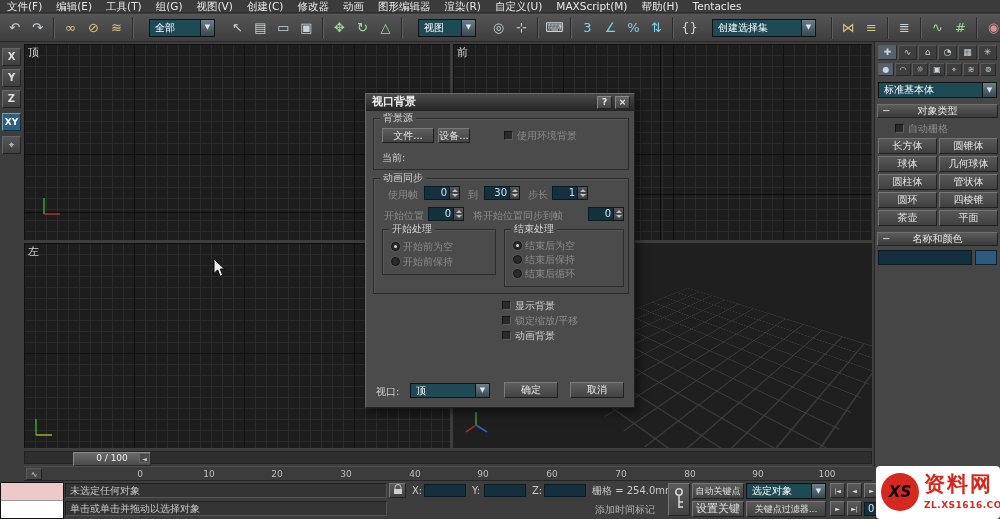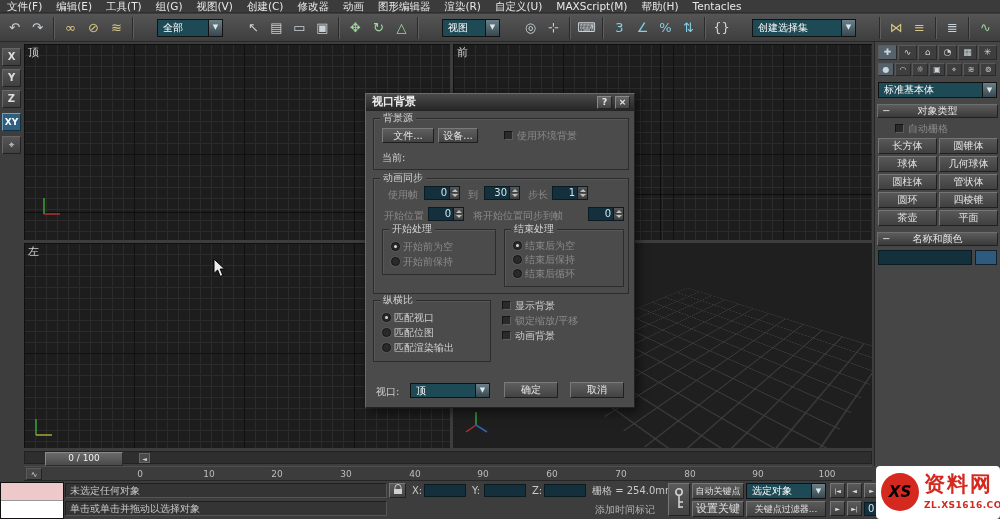--- a/index.html
+++ b/index.html
@@ -4,35 +4,35 @@
 <style>
 *{margin:0;padding:0;box-sizing:border-box}
 html,body{width:1000px;height:519px}
 body{position:relative;background:#3d3d3d;overflow:hidden;font-family:"DejaVu Sans","Liberation Sans",sans-serif;font-size:11px;color:#ddd}
 .menubar{position:absolute;left:0;top:0;width:100%;height:13px;background:#3b3b3b;border-bottom:1px solid #2e2e2e;display:flex;align-items:center;color:#e8e8e8;font-size:10.5px;z-index:5}
 .mi{padding:0 7px;line-height:13px;white-space:nowrap;cursor:default}
 .toolbar{position:absolute;left:0;top:14px;width:100%;height:28px;background:linear-gradient(#555,#3e3e3e);border-bottom:1px solid #282828;display:flex;align-items:center;padding:0 3px;z-index:5}
 .tbi{width:21px;height:21px;margin:0 1px;text-align:center;line-height:21px;font-size:13px;color:#c9d2d8;cursor:pointer;flex:none}
 .tbi.cy{color:#7fd0e8}.tbi.gn{color:#9cd89c}.tbi.yl{color:#d8c884}.tbi.rd{color:#d89090}
 .tbsep{width:2px;height:22px;margin:0 4px;border-left:1px solid #2b2b2b;border-right:1px solid #5e5e5e;flex:none}
-.dd{display:flex;height:18px;margin:0 19px;flex:none}
+.dd{display:flex;height:18px;margin:0 11px;flex:none}
 .dd.abs{position:absolute;margin:0}
 .ddf{background:#1d4a55;border:1px solid #121212;color:#fff;font-size:10px;line-height:15px;padding:0 5px;min-width:40px;white-space:nowrap;overflow:hidden}
 .dda{width:14px;background:linear-gradient(#6b7f88,#37474f);border:1px solid #121212;border-left:none;color:#dce8ec;font-size:7px;line-height:15px;text-align:center;flex:none}
 .lbtn{position:absolute;left:2px;width:19px;height:18px;background:linear-gradient(#565656,#3f3f3f);border:1px solid #666;border-bottom-color:#222;border-right-color:#222;color:#ddd;font-size:10px;font-weight:bold;text-align:center;line-height:16px;cursor:pointer}
 .lbtn.active{background:#2e5f80;border-color:#6ea0c0 #143040 #143040 #6ea0c0;color:#fff}
 .vp{position:absolute;overflow:hidden;background-color:#1d1d1d;background-image:linear-gradient(to right,#101010 1px,transparent 1px),linear-gradient(to bottom,#101010 1px,transparent 1px),linear-gradient(to right,#2b2b2b 1px,transparent 1px),linear-gradient(to bottom,#2b2b2b 1px,transparent 1px);background-size:110px 110px,110px 110px,11px 11px,11px 11px;cursor:crosshair}
 .vp.plain{background-image:none;background-color:#1f1f1f}
 .vplabel{position:absolute;left:4px;top:1px;color:#d0d0d0;font-size:11px;cursor:pointer;z-index:3}
 .wl{position:absolute;background:rgba(0,0,0,.55)}
 .pgrid{position:absolute;left:115px;top:-10px;width:280px;height:240px;background-image:linear-gradient(to right,#3d3d3d 1px,transparent 1px),linear-gradient(to bottom,#3d3d3d 1px,transparent 1px);background-size:23px 23px;transform:perspective(320px) rotateX(58deg) rotateZ(40deg)}
 .tripod{position:absolute}
 .cursor{position:absolute;left:213px;top:258px;z-index:20}
 .tslider{position:absolute;left:24px;top:451px;width:848px;height:13px;background:#2e2e2e;border:1px solid #222}
-.tshandle{position:absolute;left:20px;top:0;width:78px;height:14px;background:linear-gradient(#6a6a6a,#4a4a4a);border:1px solid #888;border-bottom-color:#2a2a2a;border-right-color:#2a2a2a;color:#f0f0f0;font-size:9px;text-align:center;line-height:10px;cursor:grab}
+.tshandle{position:absolute;left:48px;top:0;width:78px;height:14px;background:linear-gradient(#6a6a6a,#4a4a4a);border:1px solid #888;border-bottom-color:#2a2a2a;border-right-color:#2a2a2a;color:#f0f0f0;font-size:9px;text-align:center;line-height:10px;cursor:grab}
 .tsnub{position:absolute;left:114px;top:1px;width:11px;height:10px;background:#4a4a4a;border:1px solid #666;color:#ccc;font-size:6px;text-align:center;line-height:9px;cursor:pointer}
 .ruler{position:absolute;left:24px;top:466px;width:848px;height:15px;background:#3c3c3c;border-top:1px solid #4e4e4e;border-bottom:1px solid #262626}
 .tick{position:absolute;top:2px;width:24px;text-align:center;font-size:9px;color:#bdbdbd}
 .rulbtn{position:absolute;left:2px;top:1px;width:16px;height:12px;background:#474747;border:1px solid #5c5c5c;border-bottom-color:#222;border-right-color:#222;color:#cdd;font-size:8px;line-height:11px;text-align:center;cursor:pointer}
 .listener{position:absolute;left:0;top:482px;width:64px;height:37px;border:1px solid #111;background:#fff;z-index:6}
 .listener .pink{position:absolute;left:0;top:0;width:100%;height:18px;background:#edc9c9;border-bottom:1px solid #999;cursor:text}
 .listener .white{position:absolute;left:0;top:18px;width:100%;height:17px;background:#fff;cursor:text}
 .sunken{position:absolute;background:#343434;border:1px solid;border-color:#1f1f1f #555 #555 #1f1f1f;color:#c9c9c9;font-size:10px;line-height:13px;padding:0 4px;white-space:nowrap;overflow:hidden}
 .sbtn{position:absolute;background:linear-gradient(#5a5a5a,#424242);border:1px solid;border-color:#777 #222 #222 #777;color:#e0e0e0;font-size:9.5px;text-align:center;cursor:pointer;overflow:hidden}
 .sfield{position:absolute;background:#14303c;border:1px solid #0b1b22;color:#cfe4ec;font-size:10px;line-height:11px;padding:0 3px}
@@ -184,21 +184,21 @@
 <div class="dialog">
   <div class="dtitle">
     <span>视口背景</span>
   </div>
   <div class="dtbtn" style="right:22px">?</div>
   <div class="dtbtn" style="right:4px">×</div>
 
   <div class="grp" style="left:7px;top:24px;width:256px;height:52px">
     <span class="gt">背景源</span>
     <div class="dbtn" style="left:8px;top:9px;width:52px;height:15px;line-height:13px">文件...</div>
-    <div class="dbtn" style="left:64px;top:9px;width:40px;height:15px;line-height:13px">设备...</div>
+    <div class="dbtn" style="left:64px;top:9px;width:32px;height:15px;line-height:13px">设备...</div>
     <span class="chk" style="left:130px;top:12px"></span>
     <span class="dlabel dis" style="left:143px;top:10px">使用环境背景</span>
     <span class="dlabel" style="left:8px;top:32px">当前:</span>
   </div>
 
   <div class="grp" style="left:7px;top:84px;width:256px;height:116px">
     <span class="gt">动画同步</span>
     <span class="dlabel dis" style="left:14px;top:9px">使用帧</span>
     <div class="spin" style="left:50px;top:7px">
       <span class="spinv">0</span>
@@ -250,29 +250,20 @@
     </div>
     <div class="grp" style="left:8px;top:50px;width:114px;height:46px">
       <span class="gt">开始处理</span>
       <span class="radio sel" style="left:8px;top:12px"></span>
       <span class="dlabel dis" style="left:20px;top:10px">开始前为空</span>
       <span class="radio" style="left:8px;top:27px"></span>
       <span class="dlabel dis" style="left:20px;top:25px">开始前保持</span>
     </div>
   </div>
 
-  <div class="grp" style="left:7px;top:206px;width:118px;height:62px">
-    <span class="gt">纵横比</span>
-    <span class="radio sel" style="left:8px;top:12px"></span>
-    <span class="dlabel" style="left:20px;top:10px">匹配视口</span>
-    <span class="radio" style="left:8px;top:27px"></span>
-    <span class="dlabel" style="left:20px;top:25px">匹配位图</span>
-    <span class="radio" style="left:8px;top:42px"></span>
-    <span class="dlabel" style="left:20px;top:40px">匹配渲染输出</span>
-  </div>
 
   <span class="chk" style="left:136px;top:207px"></span>
   <span class="dlabel" style="left:149px;top:205px">显示背景</span>
   <span class="chk" style="left:136px;top:222px"></span>
   <span class="dlabel dis" style="left:149px;top:220px">锁定缩放/平移</span>
   <span class="chk" style="left:136px;top:237px"></span>
   <span class="dlabel" style="left:149px;top:235px">动画背景</span>
 
 
   <span class="dlabel" style="left:10px;top:291px">视口:</span>

